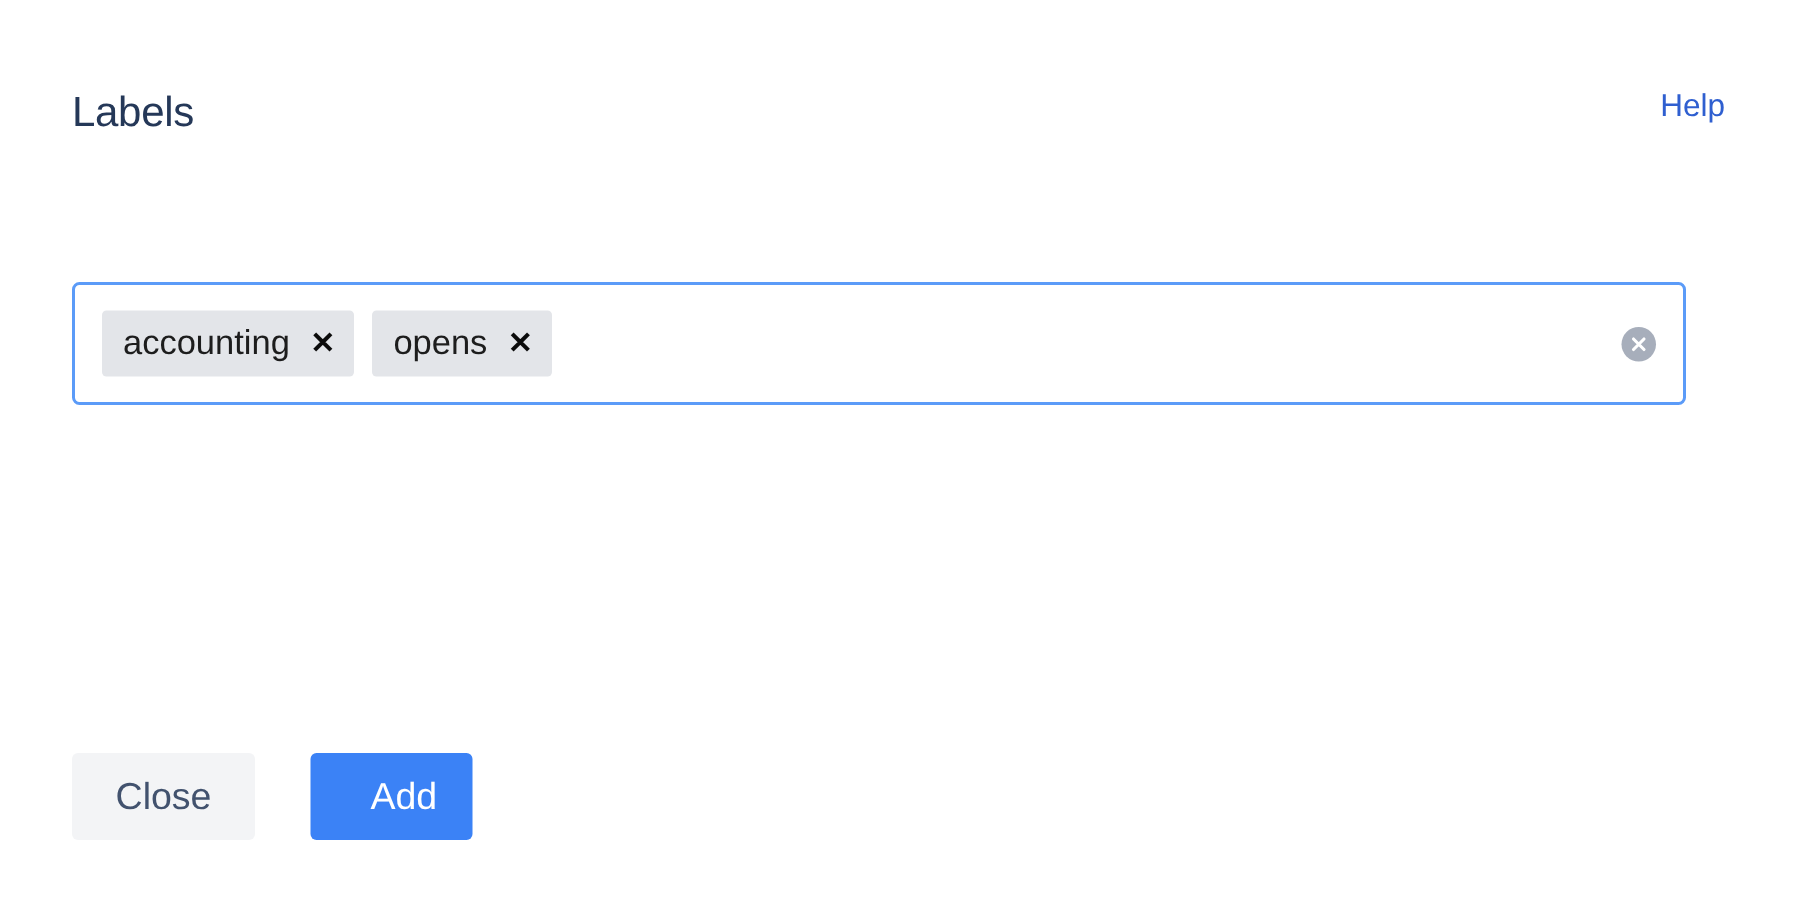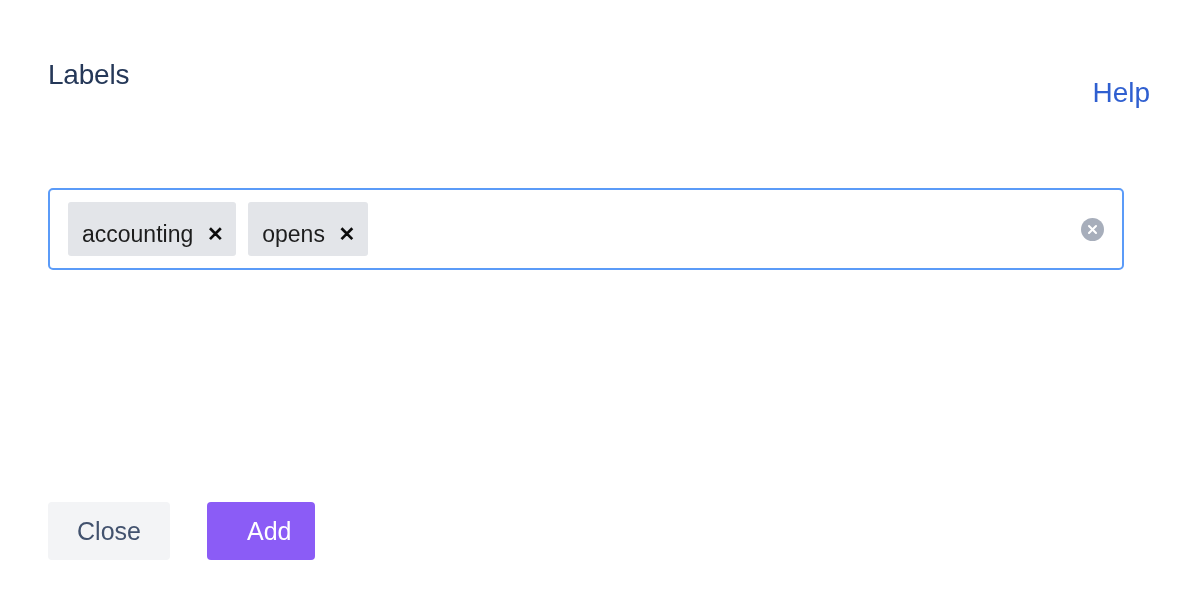--- a/index.html
+++ b/index.html
@@ -36,28 +36,28 @@
   .dialog-title {
     font-size: 28px;
     line-height: 1.1;
     font-weight: 500;
     color: #253858;
     letter-spacing: -0.2px;
     margin: 0;
     white-space: nowrap;
   }
   .help-link {
-    font-size: 28px;
+    font-size: 21px;
     line-height: 1.2;
     color: #2f5fd0;
     text-decoration: none;
     cursor: pointer;
     white-space: nowrap;
     align-self: flex-start;
-    margin-top: 32px;
+    margin-top: 14px;
   }
 
   
   .field-wrap {
     position: absolute;
     left: 48px;
     top: 188px;
     width: 1076px;
     height: 82px;
   }
@@ -80,21 +80,21 @@
     gap: 12px;
     flex: 1 1 auto;
     min-width: 0;
   }
   .tag {
     display: inline-flex;
     align-items: center;
     gap: 14px;
     background: #e3e5e9;
     border-radius: 3px;
-    padding: 18px 13px 8px 14px;
+    padding: 7px 13px 8px 14px;
     font-size: 23px;
     line-height: 1.25;
     color: #1b1b1b;
     white-space: nowrap;
   }
   .tag-label {
     font-size: 23px;
     color: #1d1d1d;
   }
   .tag-remove {
@@ -174,21 +174,21 @@
     align-items: center;
     justify-content: center;
     white-space: nowrap;
   }
   .btn-secondary {
     background: #f3f4f6;
     color: #42526e;
     min-width: 122px;
   }
   .btn-primary {
-    background: #8b5cf6;
+    background: #3b82f6;
     color: #ffffff;
     min-width: 100px;
     padding-left: 40px;
   }
 </style>
 </head>
 <body>
 
 <div class="dialog">
 

